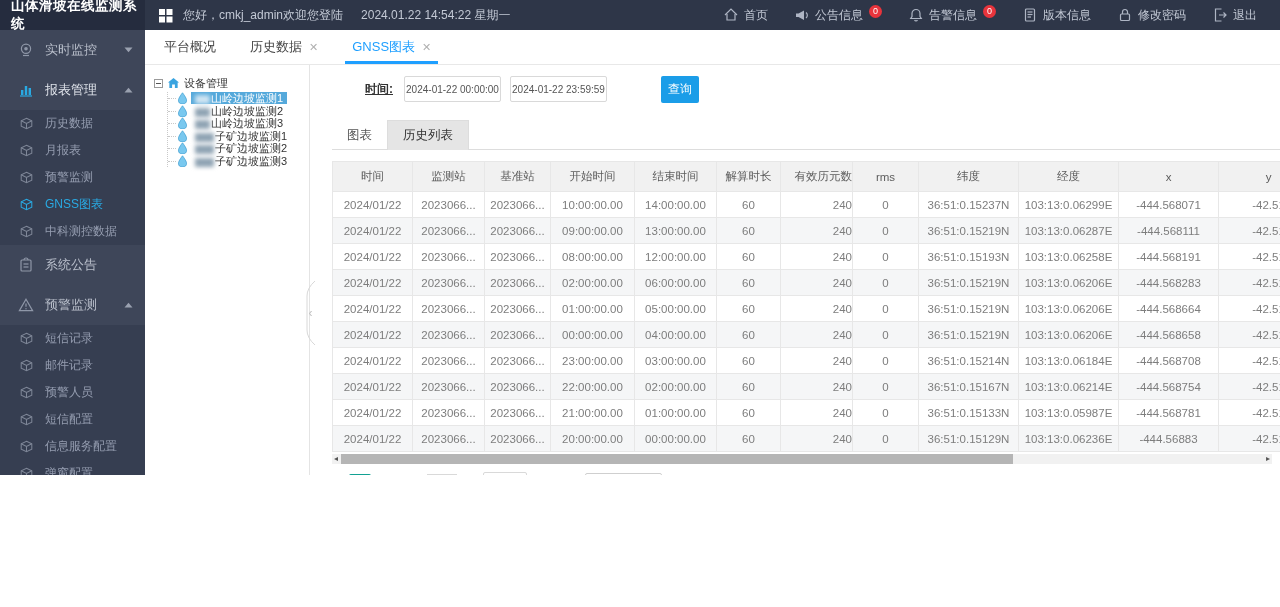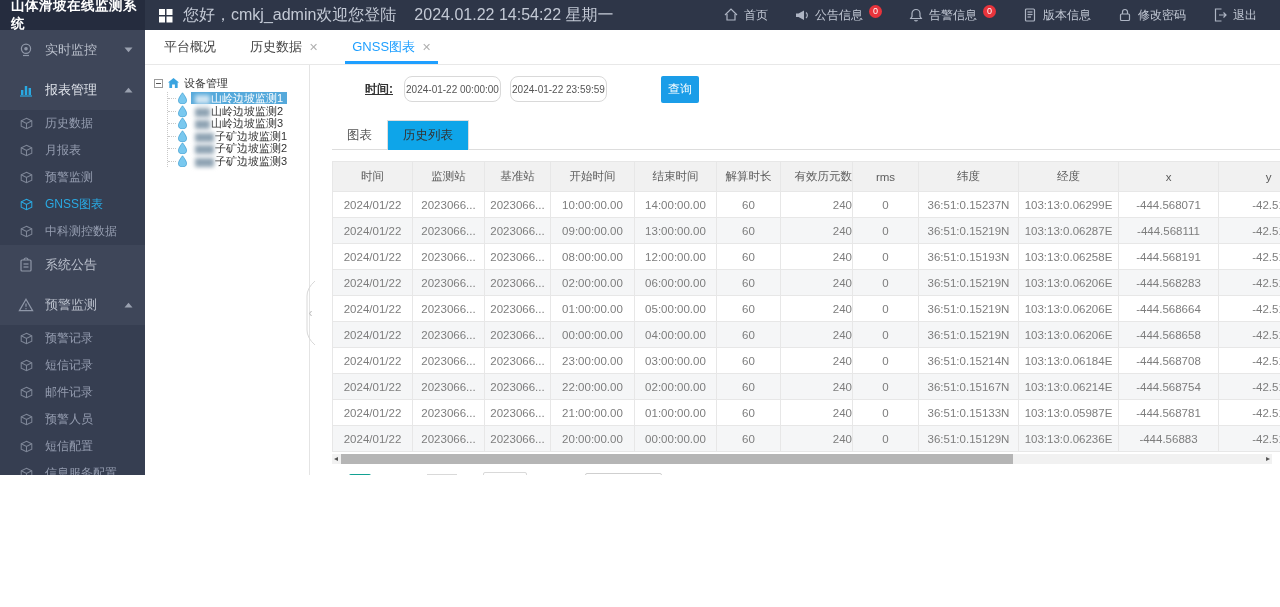--- a/index.html
+++ b/index.html
@@ -4,21 +4,21 @@
 <style>
   * { margin:0; padding:0; box-sizing:border-box; }
   html,body { width:1280px; height:607px; overflow:hidden; }
   body { font-family:"Liberation Sans", sans-serif; font-size:12px; background:#fff; }
   .app { width:1280px; height:475px; display:flex; flex-direction:column; overflow:hidden; }
 
   
   .topbar { height:30px; background:#2e3648; display:flex; align-items:center; flex:0 0 30px; color:#c6ccd8; }
   .brand { width:145px; height:30px; background:#252c3e; color:#fff; font-size:13.5px; font-weight:bold; display:flex; align-items:center; padding-left:11px; letter-spacing:.5px; flex:0 0 145px; }
   .grid-ic { margin:0 10px 0 13px; display:flex; }
-  .greeting { display:flex; align-items:center; gap:18px; font-size:16px; color:#c3c9d5; }
+  .greeting { display:flex; align-items:center; gap:18px; font-size:12px; color:#c3c9d5; }
   .topnav { margin-left:auto; display:flex; align-items:center; height:30px; padding-right:10px; }
   .nav-item { display:flex; align-items:center; gap:5px; padding:0 13px; height:30px; cursor:pointer; color:#c3c9d5; position:relative; white-space:nowrap; }
   .nav-item .ic { display:flex; color:#aeb5c4; }
   .badge { background:#e8343c; color:#fff; font-size:9px; line-height:13px; min-width:13px; height:13px; border-radius:7px; text-align:center; padding:0 3px; margin-left:1px; position:relative; top:-4px; }
 
   
   .body { flex:1; display:flex; overflow:hidden; }
 
   
   .sidebar { width:145px; flex:0 0 145px; background:#3e4659; overflow:hidden; }
@@ -59,27 +59,27 @@
   .tree-item.selected .redact { background:#cfe4f2; }
 
   
   .collapse-handle { position:absolute; left:159px; top:215px; width:13px; height:66px; color:#c2c2c2; display:flex; align-items:center; justify-content:center; font-size:12px; cursor:pointer; }
   .collapse-handle svg { position:absolute; inset:0; }
 
   
   .pane { flex:1; overflow:hidden; padding:10px 0 0 22px; position:relative; }
   .query-row { display:flex; align-items:center; margin-left:33px; height:28px; }
   .query-label { font-weight:bold; color:#333; font-size:12px; margin-right:11px;text-decoration:underline; }
-  .time-input { width:97px; height:26px; border:1px solid #d9d9d9; border-radius:8px; text-align:center; font-size:10px; color:#555; font-family:"Liberation Sans", sans-serif; margin-right:9px; background:#fff; }
+  .time-input { width:97px; height:26px; border:1px solid #d9d9d9; border-radius:2px; text-align:center; font-size:10px; color:#555; font-family:"Liberation Sans", sans-serif; margin-right:9px; background:#fff; }
   .query-btn { width:38px; height:27px; background:#1b9de8; border:none; border-radius:2px; color:#fff; font-size:12px; cursor:pointer; margin-left:45px; font-family:"Liberation Sans", sans-serif; }
 
   .inner-tabs { display:flex; margin-top:17px; position:relative; height:30px; }
   .inner-tabs::after { content:""; position:absolute; left:0; right:0; bottom:0; border-bottom:1px solid #ddd; }
   .itab { padding:0 15px; display:flex; align-items:center; font-size:12.5px; color:#555; cursor:pointer; position:relative; }
-  .itab.active { border:1px solid #ddd; border-bottom:none; background:#0ea5e9; z-index:1; color:#333; }
+  .itab.active { border:1px solid #ddd; border-bottom:none; background:#e5e5e5; z-index:1; color:#333; }
 
   
   .table-wrap { margin-top:11px; width:948px; overflow:hidden; }
   table { border-collapse:collapse; table-layout:fixed; width:986px; }
   th, td { border:1px solid #e7e7e7; text-align:center; font-weight:normal; font-size:11.5px; overflow:hidden; white-space:nowrap; }
   th { height:30px; background:#f1f1f1; color:#5c5c5c; }
   td { height:26px; color:#7d7d7d; }
   tbody tr:nth-child(even) { background:#f5f6f7; }
   th:nth-child(1),td:nth-child(1){width:80px;} th:nth-child(2),td:nth-child(2){width:72px;}
   th:nth-child(3),td:nth-child(3){width:66px;} th:nth-child(4),td:nth-child(4){width:84px;}
@@ -288,29 +288,20 @@
             </svg>
           </span>
         </div>
         <div class="side-sub">
           <span class="ic">
             <svg width="13" height="13" viewBox="0 0 14 14" fill="none" stroke="currentColor" stroke-width="1.1">
               <path d="M7 1.3 L12.7 4.1 V9.9 L7 12.7 L1.3 9.9 V4.1 Z"></path>
               <path d="M1.3 4.1 L7 7 L12.7 4.1 M7 7 V12.7"></path>
             </svg>
           </span>
-          <span class="lbl">预警记录</span>
-        </div>
-        <div class="side-sub">
-          <span class="ic">
-            <svg width="13" height="13" viewBox="0 0 14 14" fill="none" stroke="currentColor" stroke-width="1.1">
-              <path d="M7 1.3 L12.7 4.1 V9.9 L7 12.7 L1.3 9.9 V4.1 Z"></path>
-              <path d="M1.3 4.1 L7 7 L12.7 4.1 M7 7 V12.7"></path>
-            </svg>
-          </span>
           <span class="lbl">短信记录</span>
         </div>
         <div class="side-sub">
           <span class="ic">
             <svg width="13" height="13" viewBox="0 0 14 14" fill="none" stroke="currentColor" stroke-width="1.1">
               <path d="M7 1.3 L12.7 4.1 V9.9 L7 12.7 L1.3 9.9 V4.1 Z"></path>
               <path d="M1.3 4.1 L7 7 L12.7 4.1 M7 7 V12.7"></path>
             </svg>
           </span>
           <span class="lbl">邮件记录</span>

